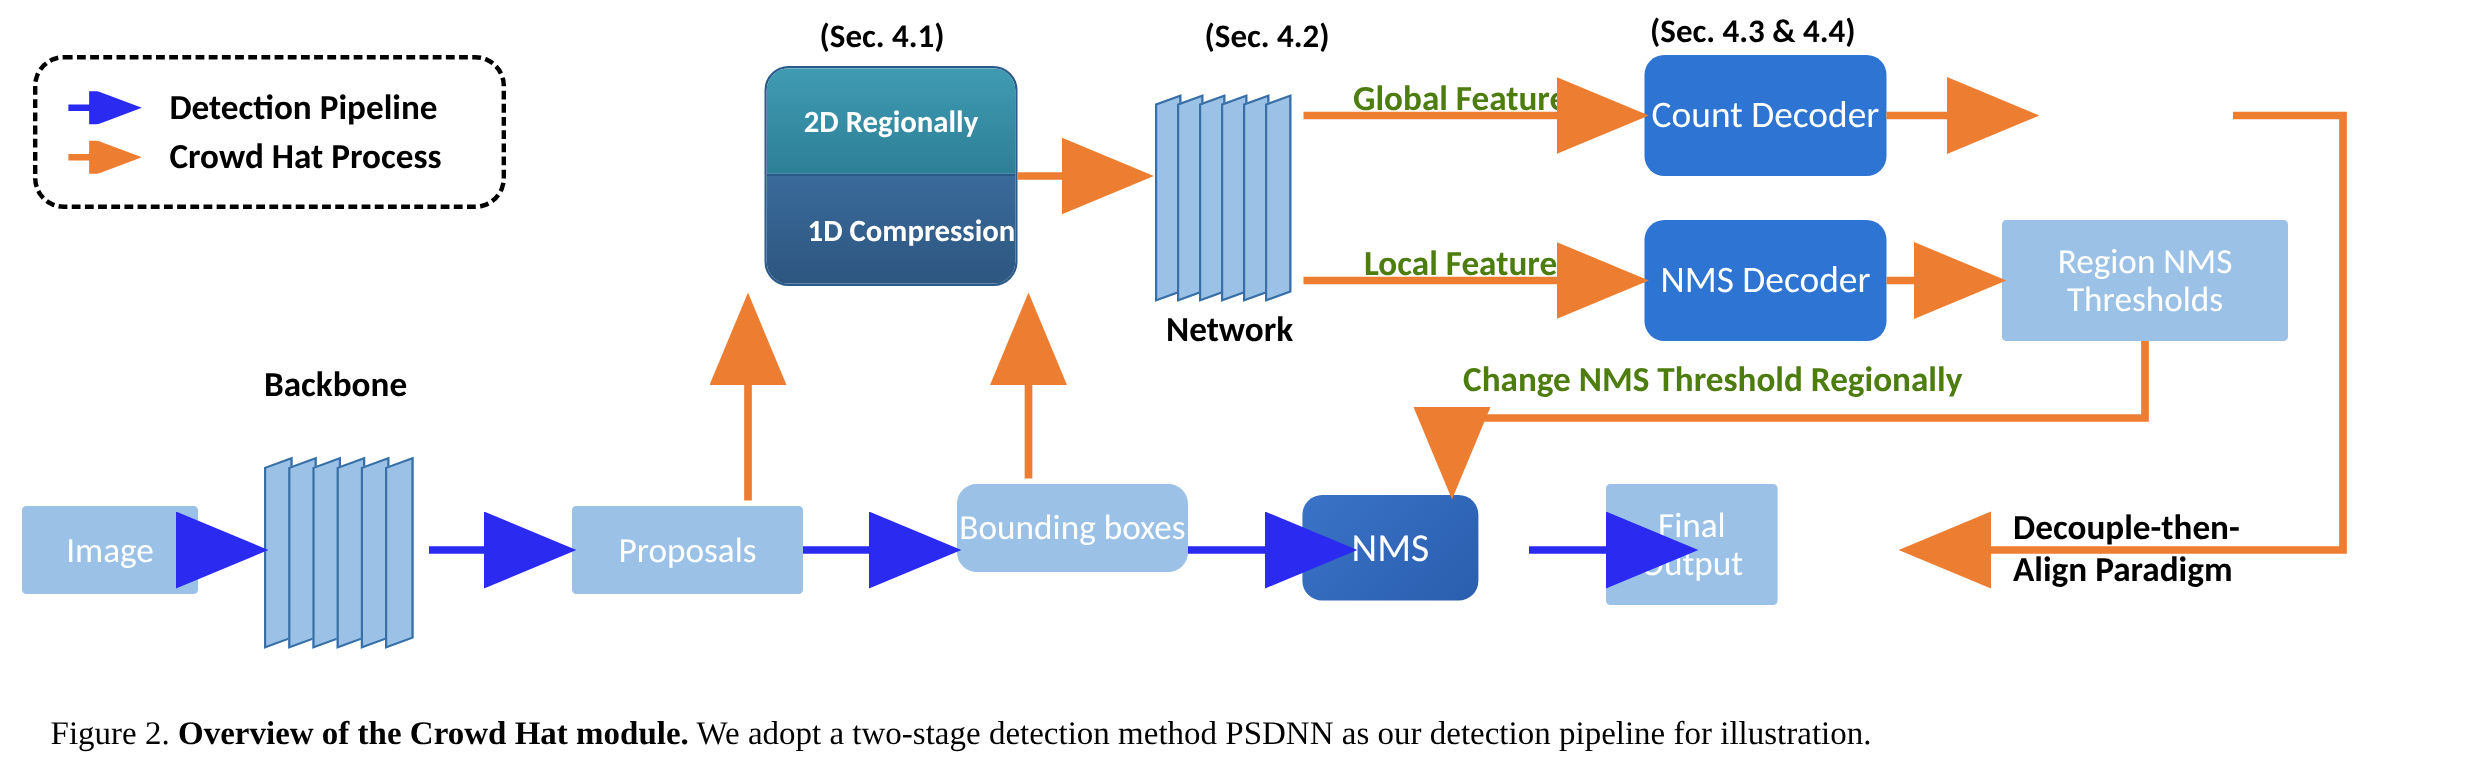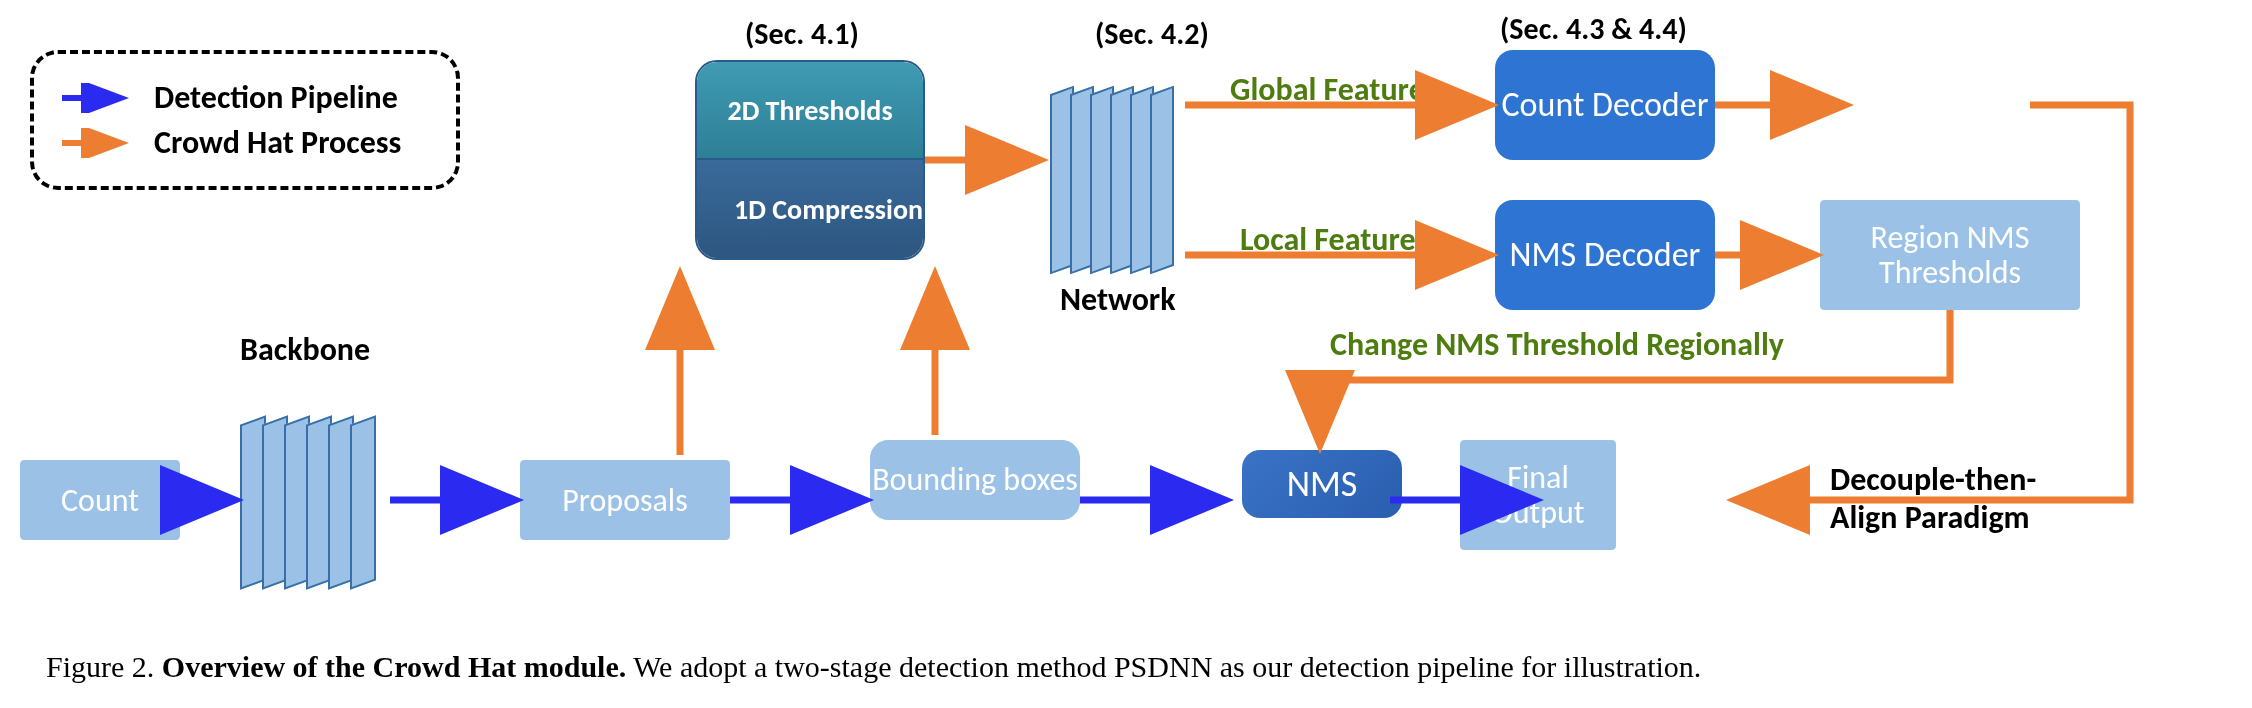--- a/index.html
+++ b/index.html
@@ -155,53 +155,53 @@
               </marker>
             </defs>
             <line x1="0" y1="15" x2="55" y2="15" stroke="#ed7d31" stroke-width="6" marker-end="url(#lho)"></line>
           </svg>
       </span>
       <span>Crowd Hat Process</span>
     </div>
   </div>
 
   <div class="box lightblue" style="left:20px; top:460px; width:160px; height:80px;">
-    <span>Count</span>
+    <span>Image</span>
   </div>
 
   <div class="label" style="left:240px; top:330px;">Backbone</div>
   <div class="stack" style="left:240px; top:385px; width:180px; height:200px;">
     <div class="layer" style="left:0px; top:35px; width:26px; height:165px;"></div>
     <div class="layer" style="left:22px; top:35px; width:26px; height:165px;"></div>
     <div class="layer" style="left:44px; top:35px; width:26px; height:165px;"></div>
     <div class="layer" style="left:66px; top:35px; width:26px; height:165px;"></div>
     <div class="layer" style="left:88px; top:35px; width:26px; height:165px;"></div>
     <div class="layer" style="left:110px; top:35px; width:26px; height:165px;"></div>
   </div>
 
   <div class="box lightblue" style="left:520px; top:460px; width:210px; height:80px;">
     <span>Proposals</span>
   </div>
 
   <div class="box lightblue" style="left:870px; top:440px; width:210px; height:80px; line-height:1.1;border-radius:18px;">
     <span>Bounding boxes</span>
   </div>
 
-  <div class="box darkblue-grad rounded" style="left:1242px; top:450px; width:160px; height:68px; font-size:36px;">
+  <div class="box darkblue-grad rounded" style="left:1184px; top:450px; width:160px; height:96px; font-size:36px;">
     <span>NMS</span>
   </div>
 
   <div class="box lightblue" style="left:1460px; top:440px; width:156px; height:110px; line-height:1.1;">
     <span>Final Output</span>
   </div>
 
   <div class="section-label" style="left:745px; top:15px;">(Sec. 4.1)</div>
   <div class="comp-block" style="left:695px; top:60px; width:230px; height:200px;">
     <div class="comp-top">
-        <span>2D Thresholds</span>
+        <span>2D Regionally</span>
       </div>
     <div class="comp-bot">
         <span>1D Compression</span>
       </div>
   </div>
 
   <div class="section-label" style="left:1095px; top:15px;">(Sec. 4.2)</div>
   <div class="stack" style="left:1050px; top:60px; width:180px; height:220px;">
     <div class="layer" style="left:0px; top:30px; width:24px; height:180px;"></div>
     <div class="layer" style="left:20px; top:30px; width:24px; height:180px;"></div>

